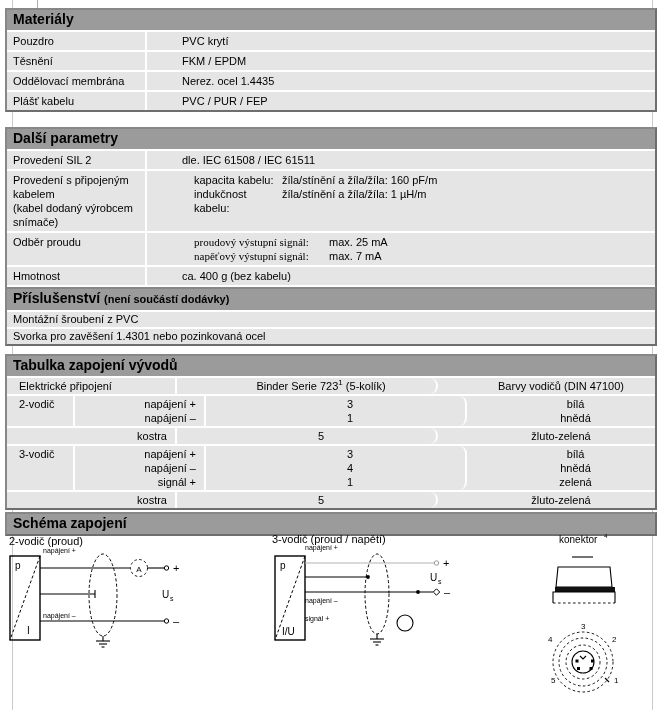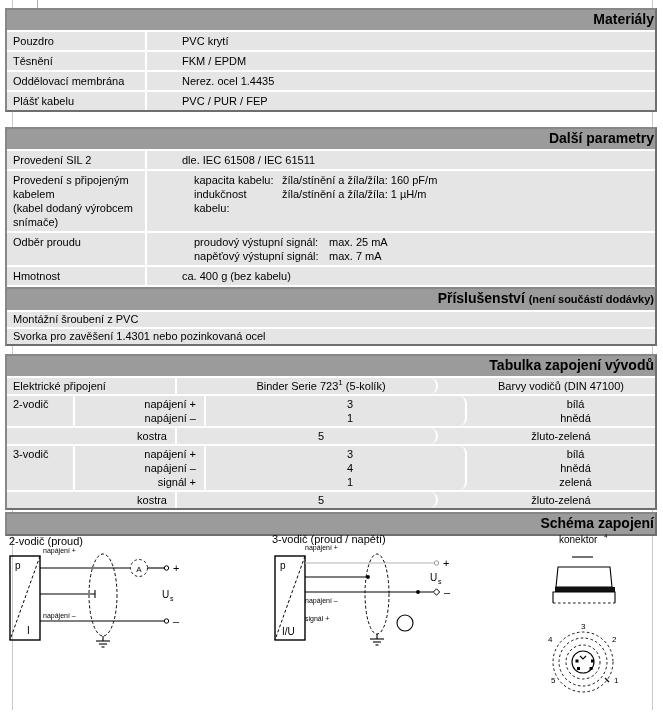--- a/index.html
+++ b/index.html
@@ -10,40 +10,40 @@
   }
   .vrule { position:absolute; width:1px; background:var(--rule,#c9c9c9); }
   .tbl {
     position:absolute; left:5px; width:652px;
     border:2px solid var(--border,#878787);
     border-right-color:#6e6e6e; border-bottom-color:#6e6e6e;
     background:#fff;
   }
   .hd {
     background:var(--header_bg,#9b9b9b); font-weight:bold; font-size:14px;
-    line-height:15px; padding:2px 1px 3px 6px; white-space:nowrap;text-align:right;
+    line-height:15px; padding:2px 1px 3px 6px; white-space:nowrap;
   }
   .hd .note { font-size:11px; }
   .row { background:var(--row_bg,#e5e5e5); border-top:2px solid #fff; font-size:11px;gap:29px; }
   .grid2 { display:grid; grid-template-columns:140px 1fr; }
   .cell { padding:2px 4px 2px 6px; line-height:14px; }
   .lblcell { border-right:2px solid #fff; }
   .ln { display:flex;padding-left:12px; }
   .k  { display:inline-block; width:88px;  flex:none; }
-  .k2 { display:inline-block; width:135px; flex:none; }
+  .k2 { display:inline-block; width:135px; flex:none;font-family:Liberation Serif, serif; }
   .acc-row { padding:1px 4px 1px 6px; line-height:13px; }
   
   .w-colhead { display:grid; grid-template-columns:170px 232px 1fr; }
   .w-block  { display:grid; grid-template-columns:68px 102px 232px 1fr; }
   .w-ground { display:grid; grid-template-columns:170px 232px 1fr; }
   .wc { padding:1px 0; line-height:14px; }
   .wsep { border-right:2px solid #fff; }
   .tr { text-align:right; padding-right:8px; }
   .tc { text-align:center;border-radius:8px; }
-  .tl { padding-left:6px; }
+  .tl { padding-left:12px; }
   sup.fnote { font-size:8px; vertical-align:super; line-height:0; }
   
   svg { position:absolute; font-family:inherit; }
   .t11{font-size:11px;} .t10{font-size:10px;} .t8{font-size:8px;}
   .t7{font-size:7px;} .t6{font-size:6px;}
   .wire { stroke:#000; stroke-width:1.1; fill:none; }
   .wire-gray { stroke:var(--wire_gray,#b3b3b3); stroke-width:1.1; fill:none; }
   .boxln { stroke:#000; stroke-width:1.4; fill:none; }
   .dash  { stroke:#000; stroke-width:1; fill:none; stroke-dasharray:3,2.2; }
   .dashfine { stroke:#000; stroke-width:0.9; fill:none; stroke-dasharray:2.6,2.4; }

